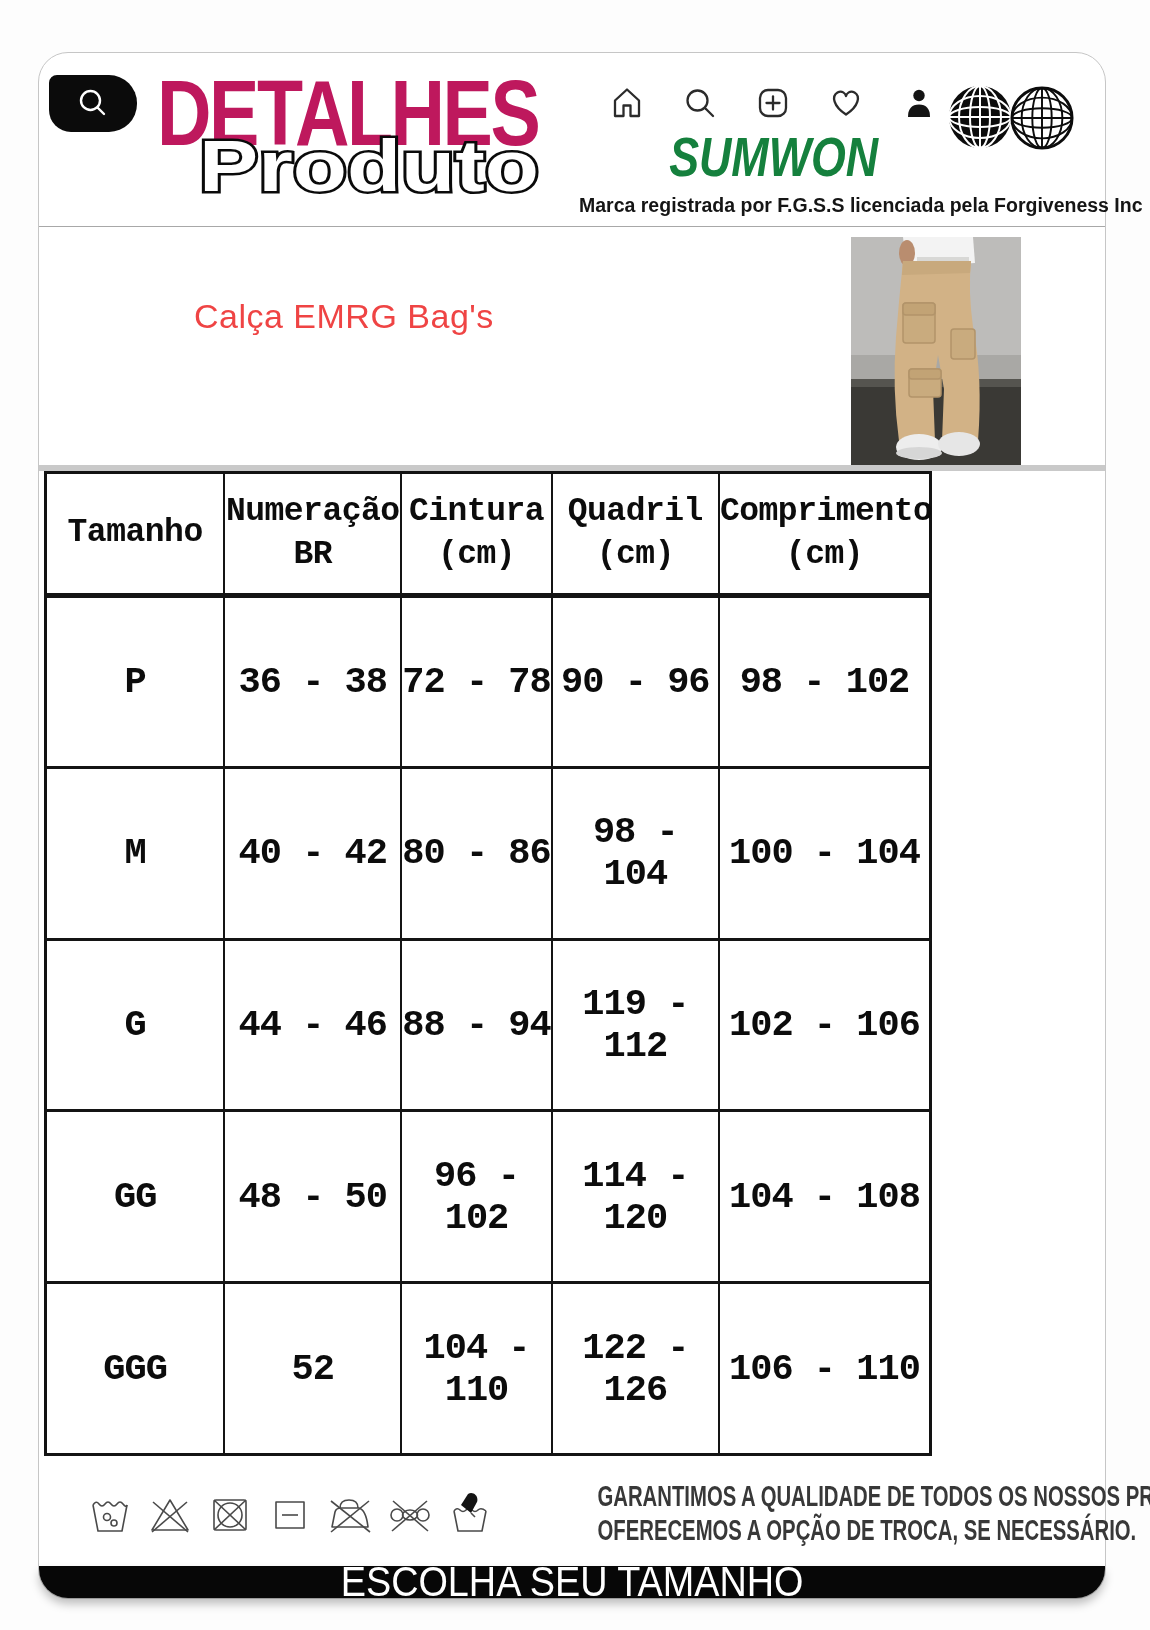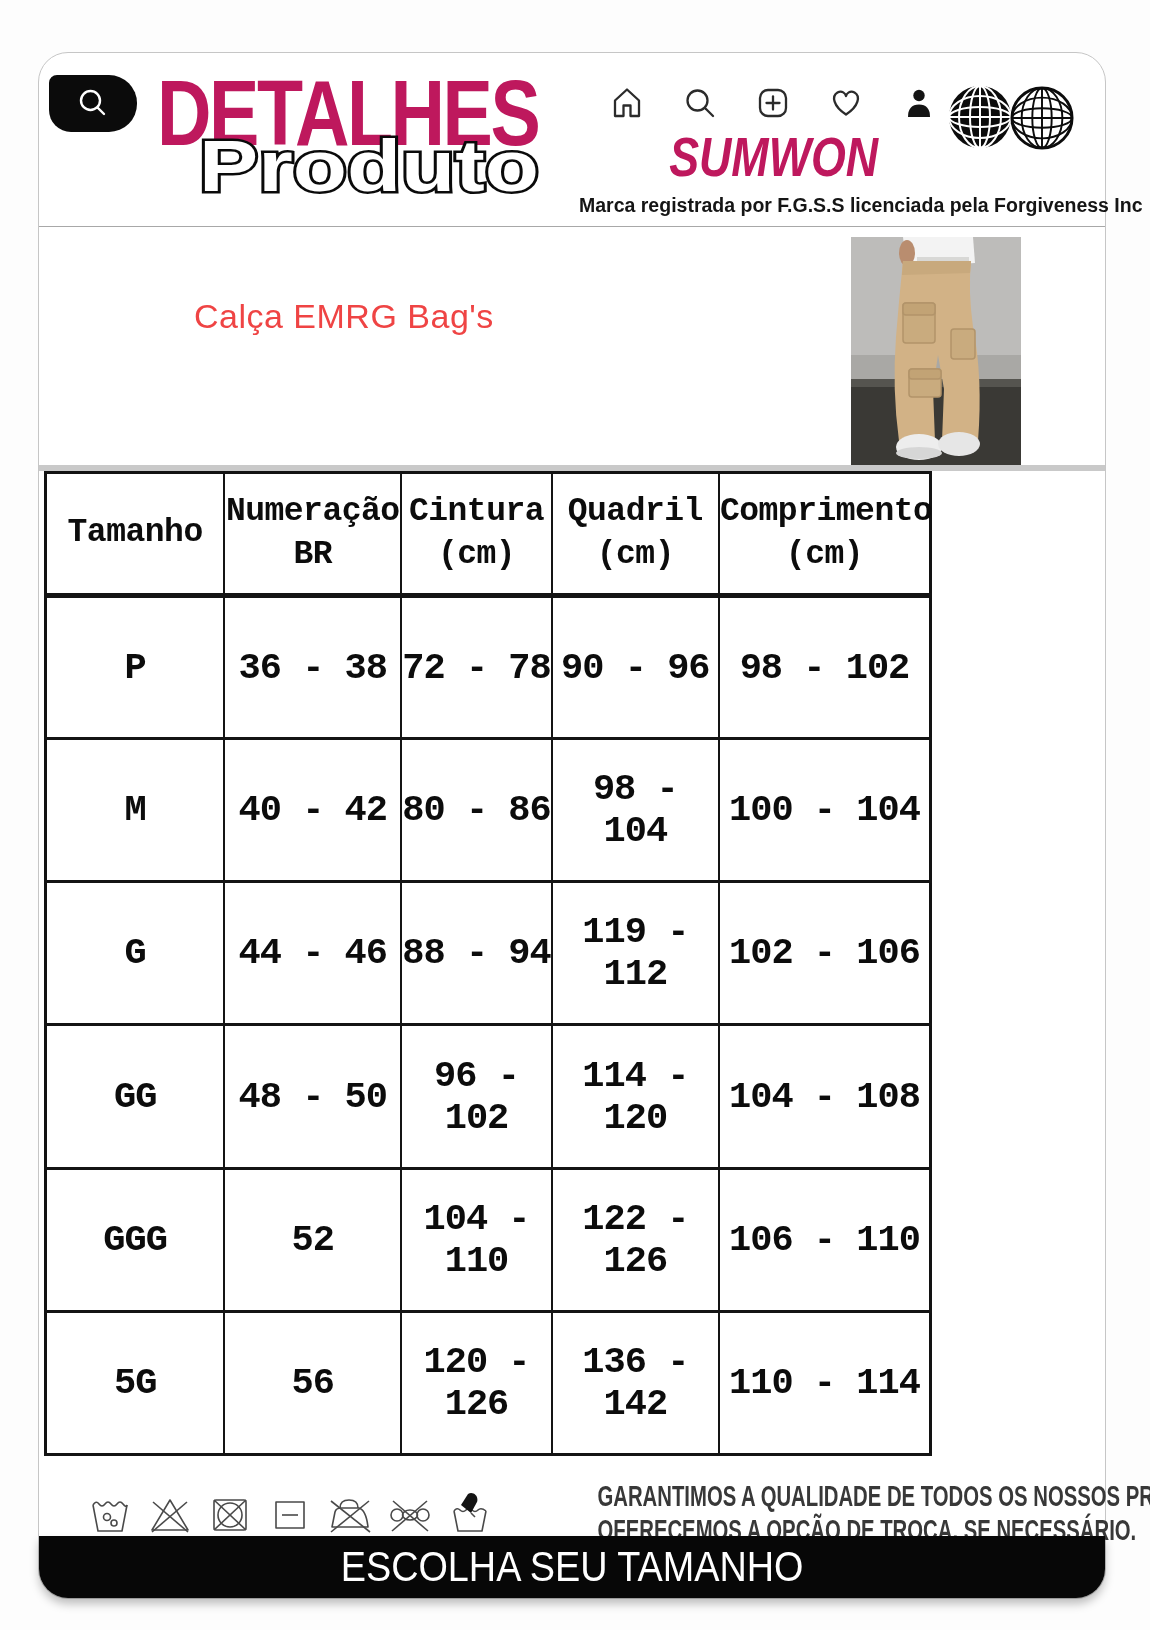--- a/index.html
+++ b/index.html
@@ -23,21 +23,21 @@
     white-space:nowrap;
   }
   .title-main>span{display:inline-block;transform:scaleX(.82);transform-origin:left center;}
   .title-sub{position:absolute;left:150px;top:70px;z-index:3;}
   .nav-row{
     position:absolute;left:570px;top:32px;display:flex;gap:37px;align-items:center;z-index:2;
   }
   .nav-ic{width:36px;height:36px;cursor:pointer;}
   .brand{
     position:absolute;left:575px;top:76px;width:320px;text-align:center;
-    font-size:56px;font-weight:900;font-style:italic;color:#be185d;line-height:1;white-space:nowrap;
+    font-size:56px;font-weight:900;font-style:italic;color:#15803d;line-height:1;white-space:nowrap;
   }
   .brand>span{display:inline-block;transform:scaleX(.8);transform-origin:center;}
   .globes{position:absolute;left:908px;top:29px;z-index:2;}
   .globe1{position:absolute;left:0;top:2px;}
   .globe2{position:absolute;left:63px;top:4px;}
   .trademark{
     position:absolute;left:540px;top:141px;width:490px;text-align:right;
     font-size:19.5px;font-weight:bold;color:#151515;white-space:nowrap;
   }
   .header-divider{position:absolute;left:0;right:0;top:173px;height:0;border-top:1px solid #a8a8a8;}
@@ -72,21 +72,21 @@
   
   .care-row{position:absolute;left:48px;top:1440px;display:flex;gap:14px;align-items:flex-end;}
   .care-ic{width:46px;height:44px;}
   .guarantee{
     position:absolute;left:470px;top:1426px;width:590px;text-align:center;
     font-size:29px;font-weight:bold;color:#383838;line-height:1.18;
     transform:scaleX(.7);transform-origin:center;white-space:nowrap;
   }
   
   .size-bar{
-    position:absolute;left:0;right:0;bottom:0;height:62px;background:#070707;
+    position:absolute;left:0;right:0;bottom:0;height:32px;background:#070707;
     border-radius:0 0 29px 29px;display:flex;align-items:center;justify-content:center;
     box-shadow:0 6px 10px rgba(0,0,0,.25);cursor:pointer;
   }
   .size-bar-text{
     color:#ffffff;font-size:42px;font-weight:400;letter-spacing:0px;line-height:1;
     display:inline-block;transform:scaleX(.9);transform-origin:center;white-space:nowrap;
   }
 </style>
 </head>
 <body>
@@ -243,27 +243,20 @@
           <td>114 - 120</td>
           <td>104 - 108</td>
         </tr>
         <tr>
           <td>GGG</td>
           <td>52</td>
           <td>104 - 110</td>
           <td>122 - 126</td>
           <td>106 - 110</td>
         </tr>
-        <tr>
-          <td>5G</td>
-          <td>56</td>
-          <td>120 - 126</td>
-          <td>136 - 142</td>
-          <td>110 - 114</td>
-        </tr>
       </tbody>
   </table>
 
   <div class="care-row">
     <svg class="care-ic" viewBox="0 0 46 44" fill="none" stroke="#4a4a4a" stroke-width="1.6" stroke-linejoin="round">
       <path d="M6 12 Q9 7 12 11 T18 11 T24 11 T30 11 T36 11 T40 12"></path>
       <path d="M6 12 L11 38 L35 38 L40 12"></path>
       <circle cx="20" cy="24" r="3.5"></circle>
         <circle cx="27" cy="30" r="3"></circle>
     </svg>

